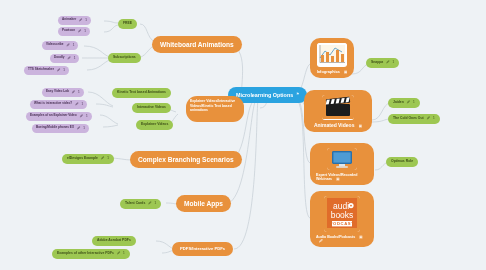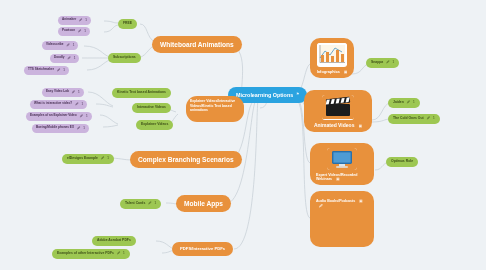--- a/index.html
+++ b/index.html
@@ -241,20 +241,32 @@
         <rect x="9" y="18.2" width="12" height="1.6" rx="0.8" fill="#dfe6ea"></rect>
       </svg>
     </span>
     <span class="cap">
       <span>Expert Videos/Recorded Webinars</span>
       <span class="icn">▣</span>
     </span>
   </div>
 
   <div class="node n-card small2" style="left:310px; top:191px; width:64px; height:56px; align-items:stretch;">
+    <span class="thumb" style="align-self:center;">
+      <svg width="36" height="36" viewBox="0 0 36 36">
+        <rect width="36" height="36" fill="#e8913c"></rect>
+        <rect x="3" y="2" width="30" height="30" fill="#e06c2a"></rect>
+        <text x="17" y="12.5" font-family="Liberation Sans, sans-serif" font-size="8.5" fill="#ffffff" text-anchor="middle">audi</text>
+        <circle cx="27" cy="9.6" r="2.6" fill="#ffffff"></circle>
+        <circle cx="27" cy="9.6" r="0.9" fill="#e06c2a"></circle>
+        <text x="18" y="22" font-family="Liberation Sans, sans-serif" font-size="8.5" fill="#ffffff" text-anchor="middle">books</text>
+        <rect x="8" y="25" width="20" height="5.4" fill="#ffffff"></rect>
+        <text x="18" y="29.2" font-family="Liberation Sans, sans-serif" font-size="4.2" font-weight="bold" fill="#e06c2a" text-anchor="middle" letter-spacing="0.6">PODCAST</text>
+      </svg>
+    </span>
     <span class="cap">
       <span>Audio Books/Podcasts</span>
       <span class="icn">▣</span>
       <span class="icn">🖉</span>
     </span>
   </div>
 
   <div class="node n-green" style="left:118px; top:19px;">
     <span class="lbl">FREE</span>
   </div>

